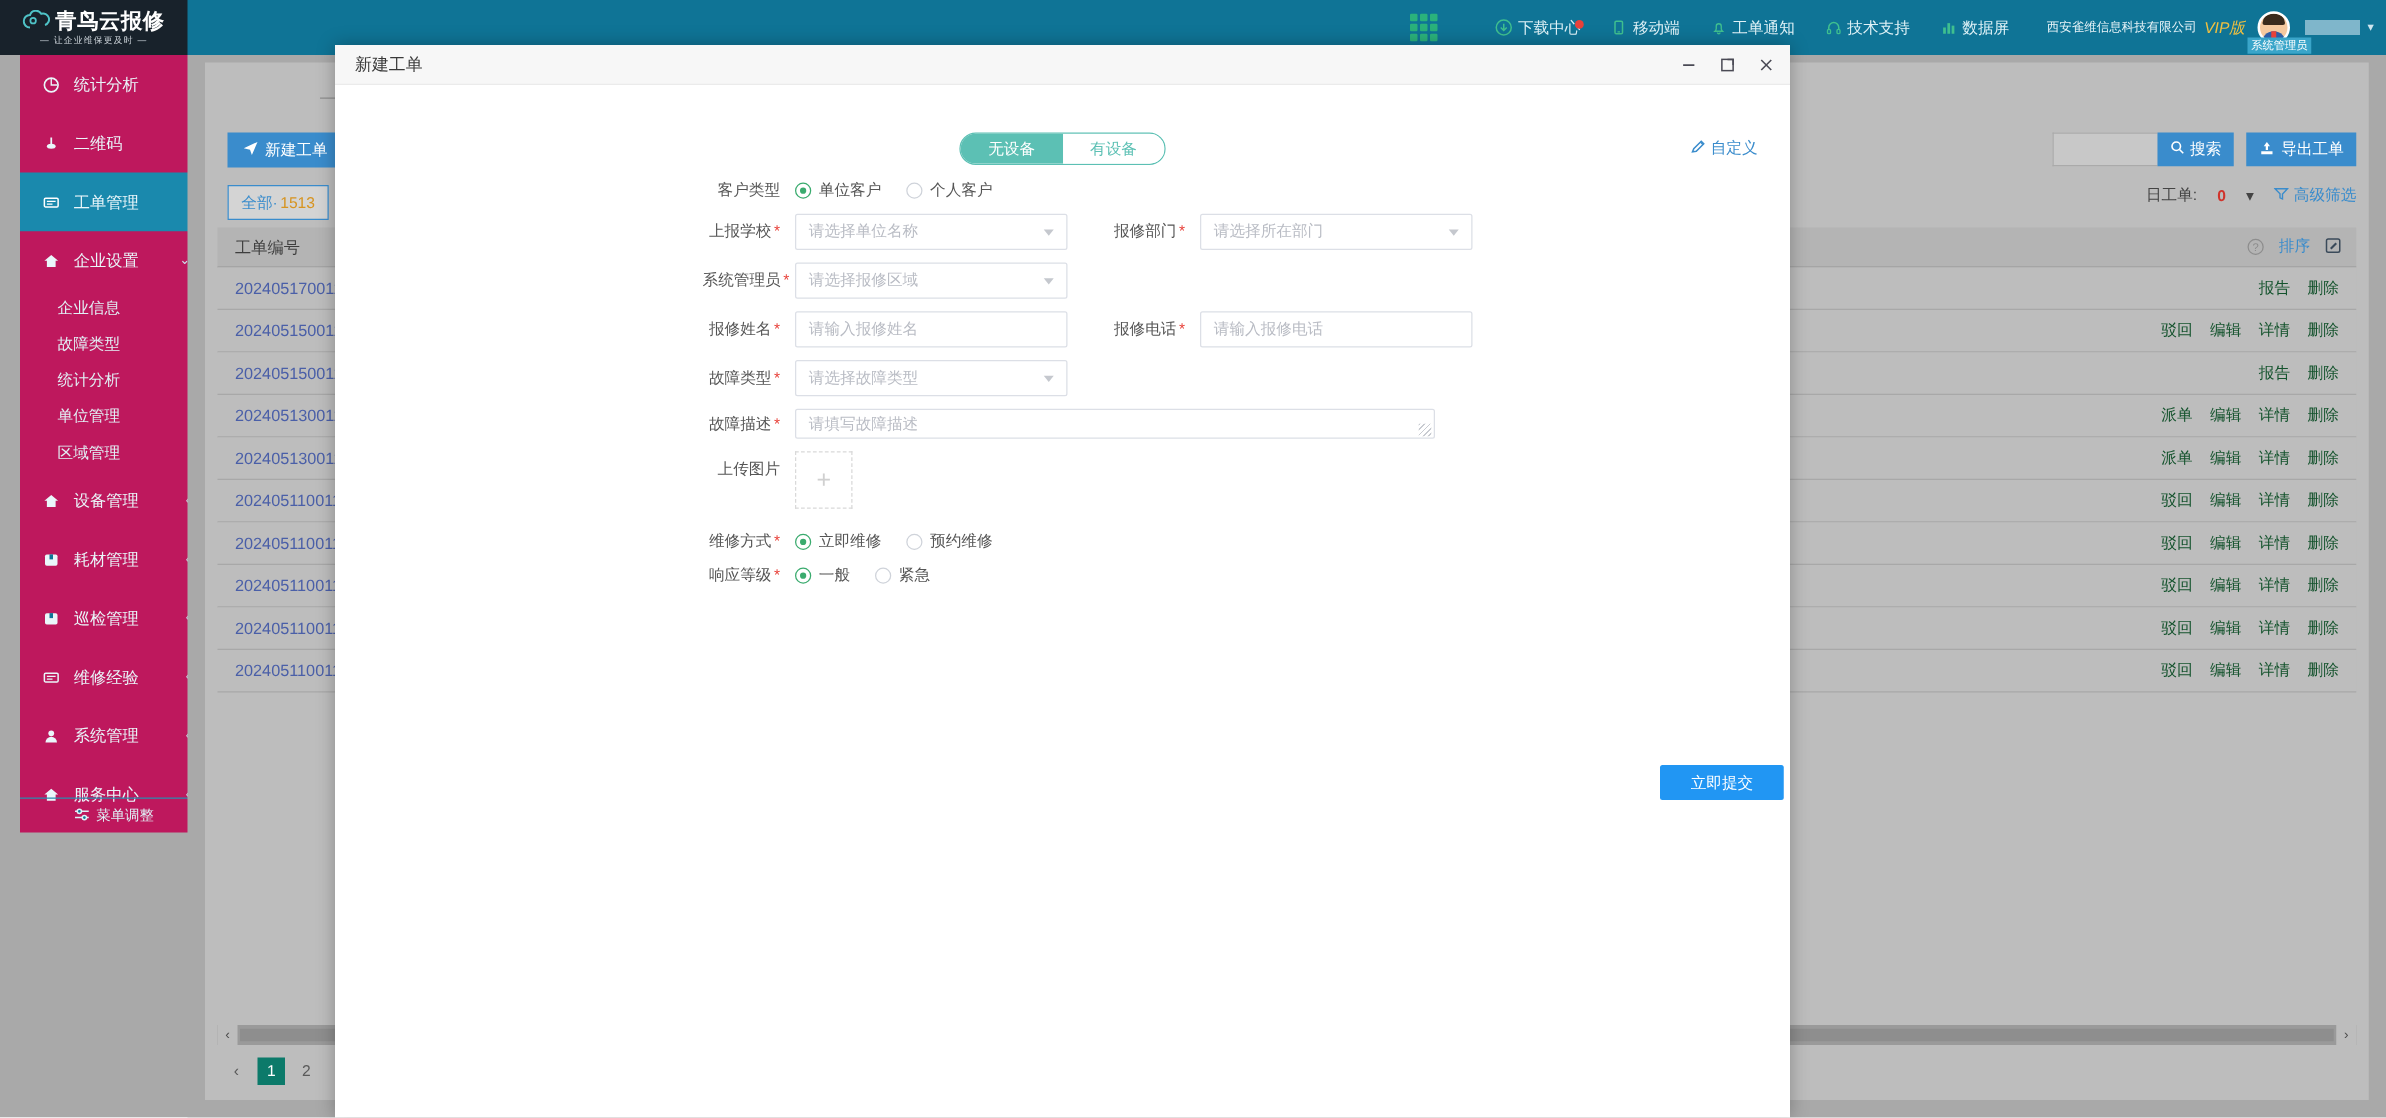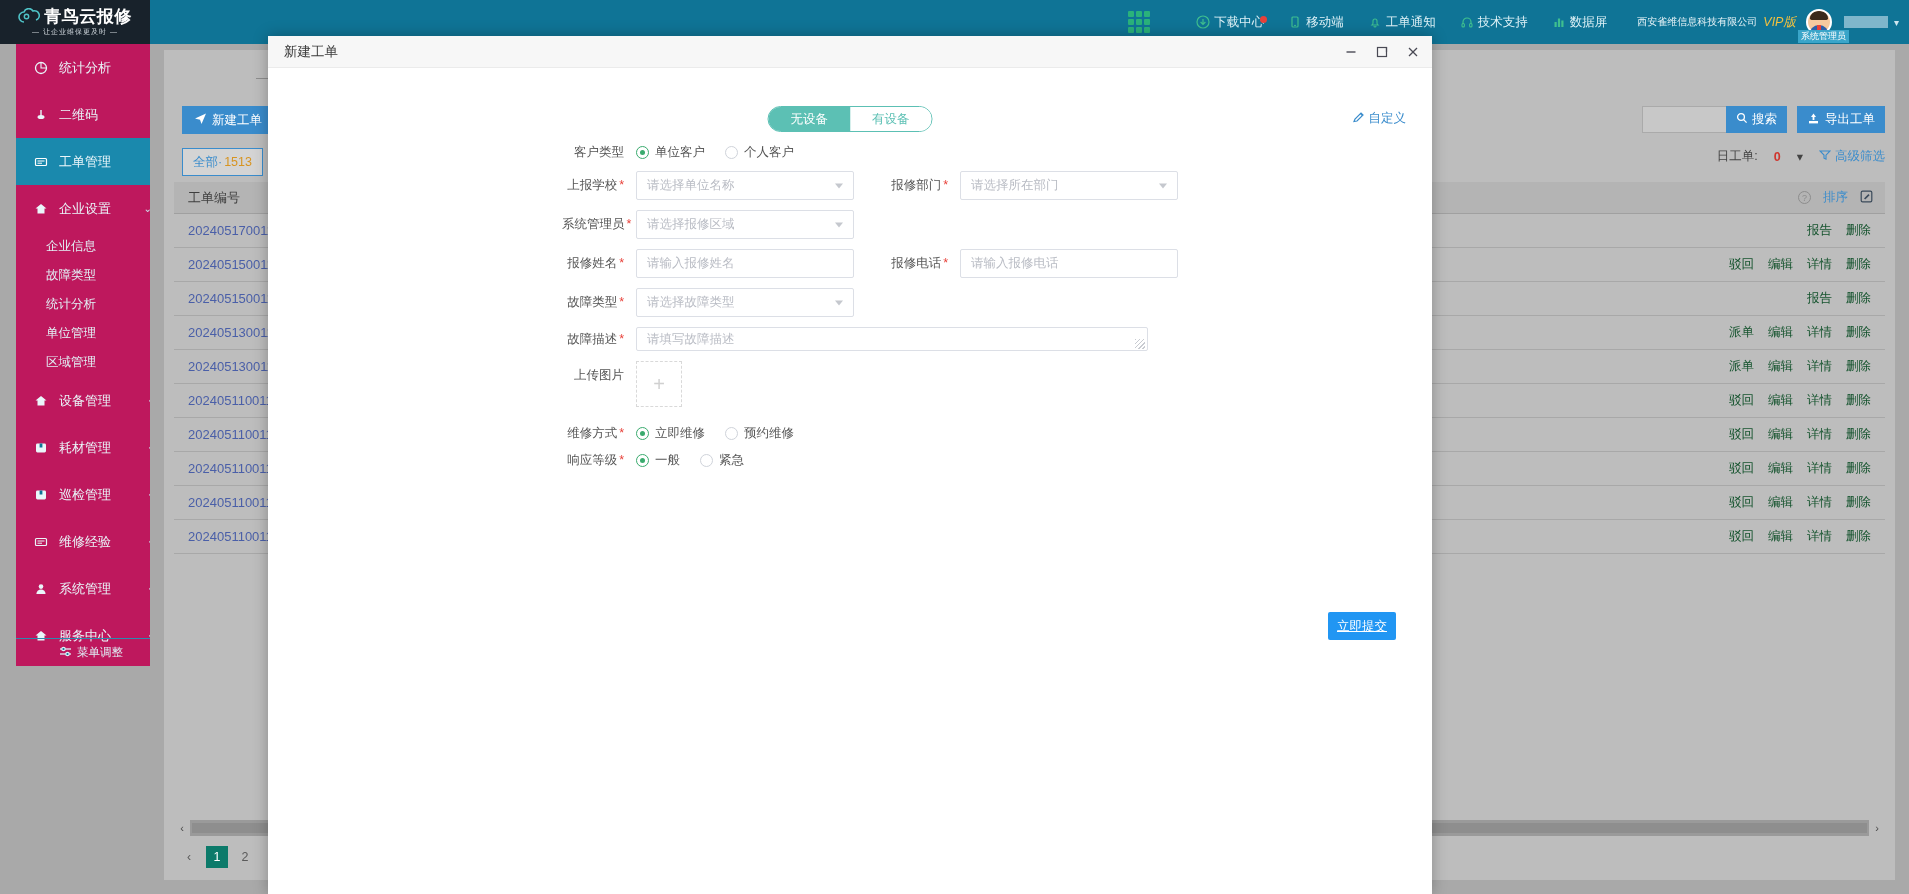--- a/index.html
+++ b/index.html
@@ -223,23 +223,23 @@
   .upload-box {
     width: 46px; height: 46px; border: 1px dashed #d9d9d9; display:flex;
     align-items:center; justify-content:center; color:#d0d0d0; font-size: 20px; cursor:pointer;
   }
   .pick-btn {
     height: 22px; padding: 0 8px; border: 1px solid #9ed6ad; color:#3aab6e;
     font-size: 10.5px; display:flex; align-items:center; border-radius: 2px; cursor:pointer;
     background:#fff; margin-left: 8px;
   }
   .submit-btn {
-    position:absolute; left: 1060px; top: 544px; width: 68px; height: 28px;
+    position:absolute; left: 1060px; top: 544px; width: 99px; height: 28px;
     background: #2196f3; color:#fff; font-size: 12.5px; border:none; border-radius:2px;
-    display:flex; align-items:center; justify-content:center; cursor:pointer;text-decoration:underline;
+    display:flex; align-items:center; justify-content:center; cursor:pointer;
   }
 </style>
 </head>
 <body>
 
 <div class="app">
 
   <div class="topbar">
     <div class="logo-box">
       <div class="logo-main">

